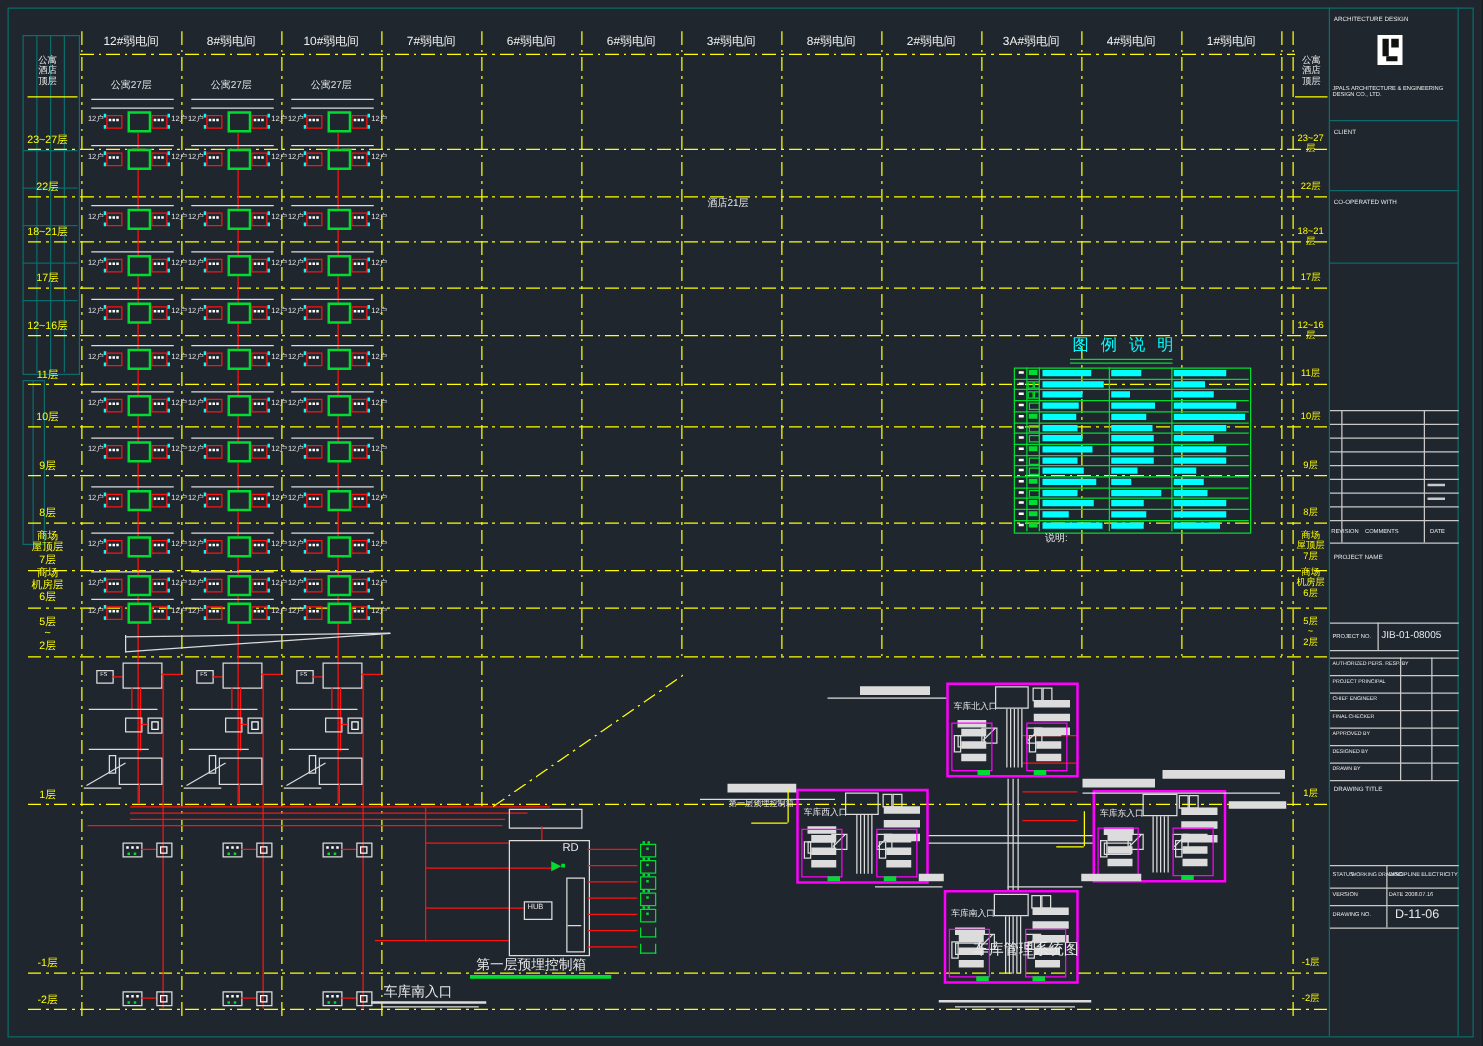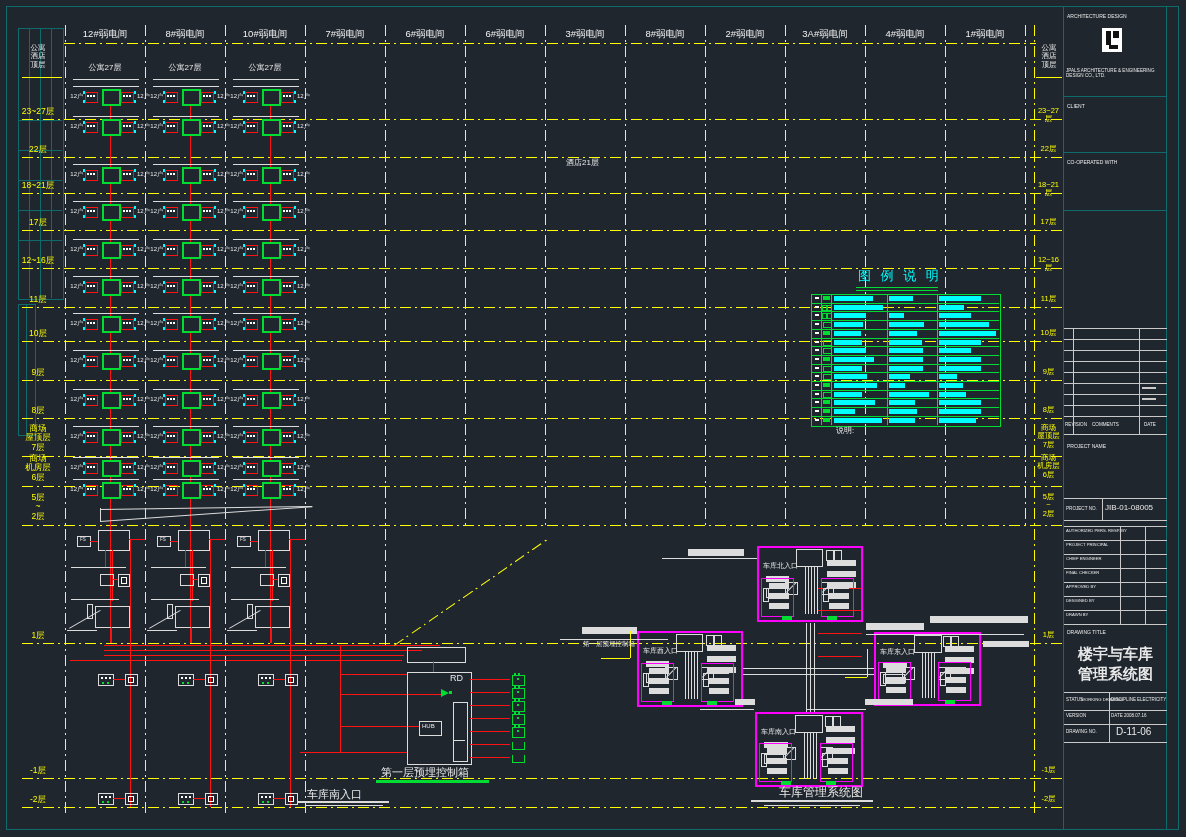--- a/index.html
+++ b/index.html
@@ -1022,21 +1022,21 @@
       <div class="a" style="left: 700px; top: 709px; width: 54px; height: 1px; background: rgb(220, 220, 220);"></div>
       <div class="a" style="left: 806px; top: 709px; width: 60px; height: 1px; background: rgb(220, 220, 220);"></div>
       <div class="a" style="left: 806px; top: 623px; width: 1px; height: 89px; background: rgb(220, 220, 220);"></div>
       <div class="a" style="left: 810px; top: 623px; width: 1px; height: 89px; background: rgb(220, 220, 220);"></div>
       <div class="a" style="left: 814px; top: 623px; width: 1px; height: 89px; background: rgb(220, 220, 220);"></div>
       <div class="a" style="left: 630px; top: 631px; width: 1px; height: 27px; background: rgb(255, 255, 0);"></div>
       <div class="a" style="left: 601px; top: 658px; width: 29px; height: 1px; background: rgb(255, 255, 0);"></div>
       <div class="a" style="left: 867px; top: 649px; width: 1px; height: 28px; background: rgb(255, 255, 0);"></div>
       <div class="a" style="left: 845px; top: 677px; width: 22px; height: 1px; background: rgb(255, 255, 0);"></div>
       <div class="a t" style="left: 583px; top: 640px; font-size: 6.5px;">第一层预埋控制箱</div>
-      <div class="a t" style="left: 779px; top: 786px; font-size: 12px;">车库管理系统图</div>
+      <div class="a t" style="left: 779px; top: 753px; font-size: 12px;">车库管理系统图</div>
       <div class="a" style="left: 751px; top: 800px; width: 122px; height: 2px; background: rgb(220, 220, 220);"></div>
       <div class="a" style="left: 764px; top: 805px; width: 96px; height: 1px; background: rgb(220, 220, 220);"></div>
       <div class="a t" style="left: 858px; top: 269px; font-size: 13px; color: rgb(0, 255, 255); letter-spacing: 3px;">图 例 说 明</div>
       <div class="a" style="left: 856px; top: 287px; width: 82px; height: 1px; background: rgb(0, 220, 50);"></div>
       <div class="a" style="left: 856px; top: 290px; width: 82px; height: 1px; background: rgb(0, 220, 50);"></div>
       <div class="a" style="left: 811px; top: 294px; width: 188px; height: 131px; border: 1px solid rgb(0, 220, 50); background: transparent;"></div>
       <div class="a" style="left: 821px; top: 294px; width: 1px; height: 131px; background: rgb(0, 220, 50);"></div>
       <div class="a" style="left: 831px; top: 294px; width: 1px; height: 131px; background: rgb(0, 220, 50);"></div>
       <div class="a" style="left: 887px; top: 294px; width: 1px; height: 131px; background: rgb(0, 220, 50);"></div>
       <div class="a" style="left: 937px; top: 294px; width: 1px; height: 131px; background: rgb(0, 220, 50);"></div>
@@ -1185,22 +1185,20 @@
     <div class="a wvline" style="left:81px;top:520px;height:98px"></div>
     <div class="t" style="left:2px;top:523px;font-size:4.2px">AUTHORIZED PERS. RESP. BY</div>
     <div class="t" style="left:2px;top:537px;font-size:4.2px">PROJECT PRINCIPAL</div>
     <div class="t" style="left:2px;top:551px;font-size:4.2px">CHIEF ENGINEER</div>
     <div class="t" style="left:2px;top:565px;font-size:4.2px">FINAL CHECKER</div>
     <div class="t" style="left:2px;top:579px;font-size:4.2px">APPROVED BY</div>
     <div class="t" style="left:2px;top:593px;font-size:4.2px">DESIGNED BY</div>
     <div class="t" style="left:2px;top:607px;font-size:4.2px">DRAWN BY</div>
 
     <div class="t" style="left:3px;top:624px;font-size:5px">DRAWING TITLE</div>
-    <div class="t" style="left:0;top:638px;width:103px;text-align:center;font-size:15px;font-weight:bold;line-height:1.3">楼宇与车库
-管理系统图</div>
 
     <div class="a wline" style="top:686px"></div>
     <div class="a wline" style="top:704px"></div>
     <div class="a wline" style="top:718px"></div>
     <div class="a wline" style="top:736px"></div>
     <div class="a wvline" style="left:45px;top:686px;height:50px"></div>
     <div class="t" style="left:2px;top:692px;font-size:4.5px">STATUS</div>
     <div class="t" style="left:17px;top:692px;font-size:4.2px">WORKING DRAWING</div>
     <div class="t" style="left:47px;top:692px;font-size:4.5px">DISCIPLINE</div>
     <div class="t" style="left:73px;top:692px;font-size:4.5px">ELECTRICITY</div>

